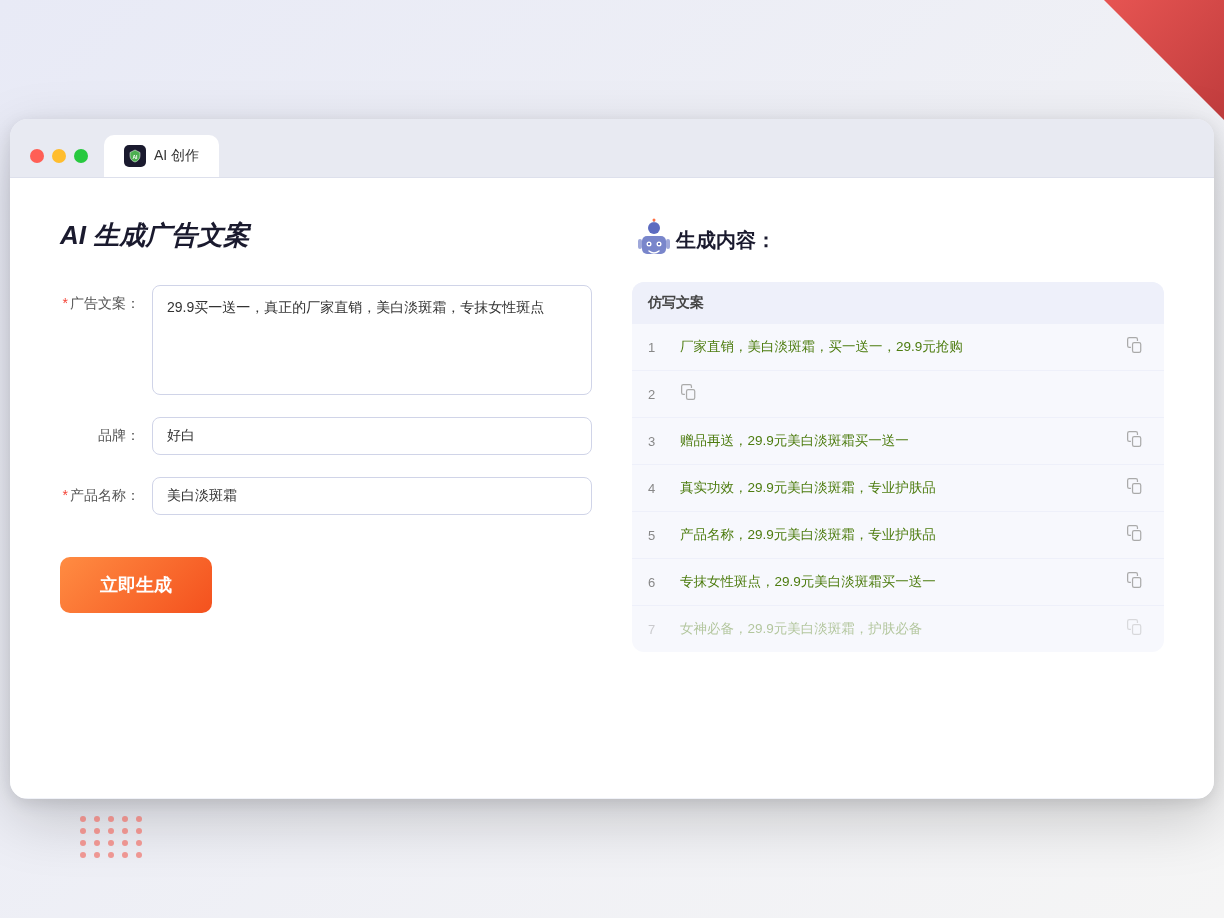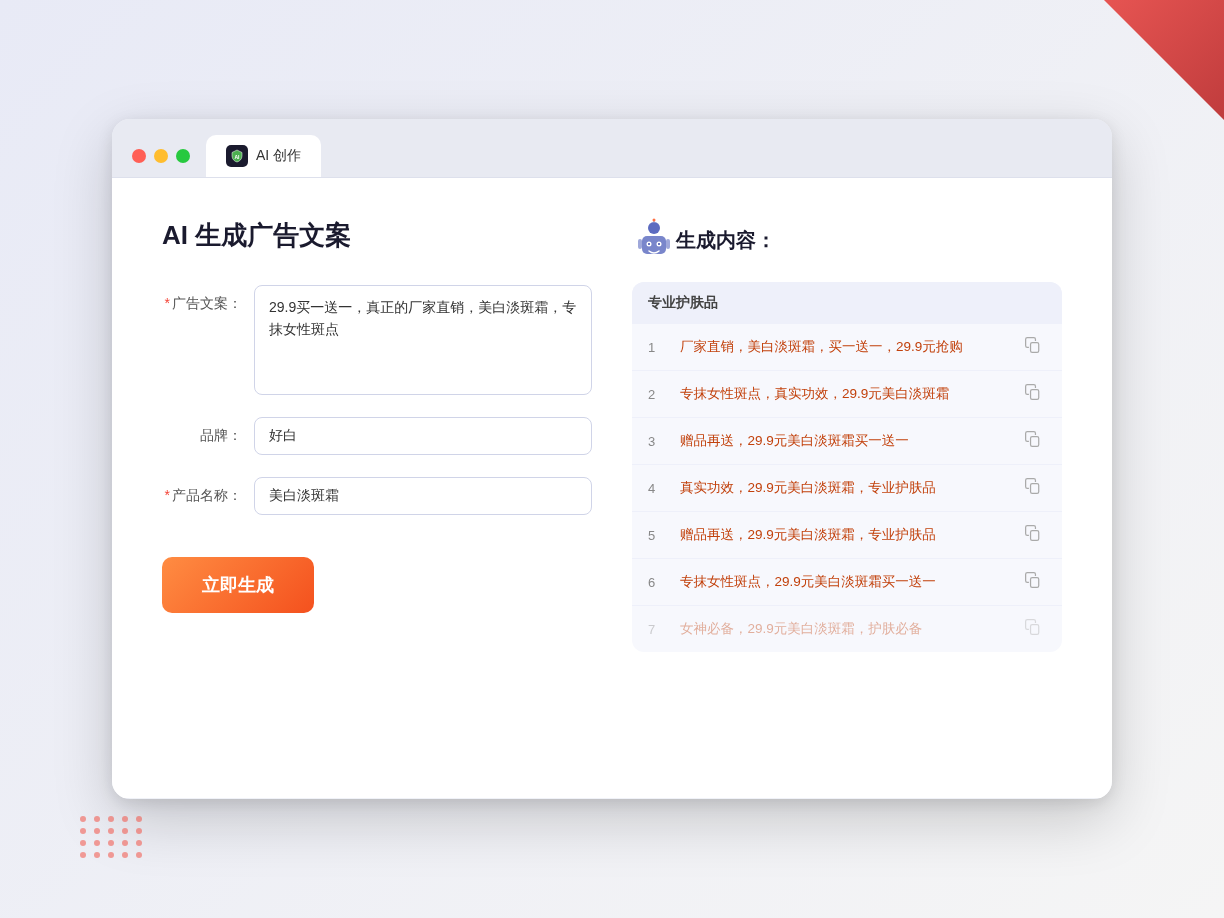--- a/index.html
+++ b/index.html
@@ -34,21 +34,21 @@
       width: 6px;
       height: 6px;
       border-radius: 50%;
       background: #f44336;
       opacity: 0.5;
     }
     .browser-window {
       background: #f0f2f8;
       border-radius: 18px;
       box-shadow: 0 20px 60px rgba(0,0,0,0.18), 0 4px 16px rgba(0,0,0,0.1);
-      width: 1000px;
+      width: 1204px;
       min-height: 680px;
       overflow: hidden;
       position: relative;
     }
     .browser-titlebar {
       background: #e8eaf2;
       padding: 16px 20px 0 20px;
       display: flex;
       align-items: center;
       gap: 16px;
@@ -99,20 +99,21 @@
       gap: 40px;
       min-height: 620px;
     }
     
     .left-panel {}
     .page-title {
       font-size: 26px;
       font-weight: 700;
       color: #1a1a2e;
       margin-bottom: 32px;
+      font-style: italic;
     }
     .form-group {
       display: flex;
       align-items: flex-start;
       margin-bottom: 22px;
       gap: 12px;
     }
     .form-label {
       min-width: 80px;
       font-size: 14px;
@@ -195,21 +196,21 @@
       opacity: 0.4;
     }
     .row-num {
       min-width: 20px;
       font-size: 13px;
       color: #888;
     }
     .row-text {
       flex: 1;
       font-size: 13.5px;
-      color: #c2410c;
+      color: #4d7c0f;
       line-height: 1.5;
     }
     .copy-icon {
       width: 22px;
       height: 22px;
       color: #aaa;
       cursor: pointer;
       flex-shrink: 0;
     }
   </style>
@@ -280,34 +281,33 @@
           <circle cx="17" cy="26" r="1" fill="#3949ab"></circle>
           <circle cx="27" cy="26" r="1" fill="#3949ab"></circle>
           <path d="M17 33 Q22 37 27 33" stroke="white" stroke-width="1.5" fill="none" stroke-linecap="round"></path>
           <line x1="22" y1="4" x2="22" y2="2" stroke="#9fa8da" stroke-width="1.5" stroke-linecap="round"></line>
           <circle cx="22" cy="2" r="1.5" fill="#ff7043"></circle>
         </svg>
         <span class="result-title">生成内容：</span>
       </div>
 
       <div class="result-table">
-        <div class="table-header">专业护肤品</div>
+        <div class="table-header">仿写文案</div>
 
         <div id="results-container">
             <div class="table-row">
               <span class="row-num">1</span>
               <span class="row-text">厂家直销，美白淡斑霜，买一送一，29.9元抢购</span>
               <span class="copy-icon"><svg viewBox="0 0 22 22" fill="none" stroke="currentColor" stroke-width="1.5" width="18" height="18">
       <rect x="8" y="8" width="10" height="12" rx="2" stroke="currentColor"></rect>
       <path d="M6 14H4a2 2 0 0 1-2-2V4a2 2 0 0 1 2-2h8a2 2 0 0 1 2 2v2" stroke="currentColor"></path>
     </svg></span>
             </div>
             <div class="table-row">
               <span class="row-num">2</span>
-              <span class="row-text">专抹女性斑点，真实功效，29.9元美白淡斑霜</span>
               <span class="copy-icon"><svg viewBox="0 0 22 22" fill="none" stroke="currentColor" stroke-width="1.5" width="18" height="18">
       <rect x="8" y="8" width="10" height="12" rx="2" stroke="currentColor"></rect>
       <path d="M6 14H4a2 2 0 0 1-2-2V4a2 2 0 0 1 2-2h8a2 2 0 0 1 2 2v2" stroke="currentColor"></path>
     </svg></span>
             </div>
             <div class="table-row">
               <span class="row-num">3</span>
               <span class="row-text">赠品再送，29.9元美白淡斑霜买一送一</span>
               <span class="copy-icon"><svg viewBox="0 0 22 22" fill="none" stroke="currentColor" stroke-width="1.5" width="18" height="18">
       <rect x="8" y="8" width="10" height="12" rx="2" stroke="currentColor"></rect>
@@ -317,21 +317,21 @@
             <div class="table-row">
               <span class="row-num">4</span>
               <span class="row-text">真实功效，29.9元美白淡斑霜，专业护肤品</span>
               <span class="copy-icon"><svg viewBox="0 0 22 22" fill="none" stroke="currentColor" stroke-width="1.5" width="18" height="18">
       <rect x="8" y="8" width="10" height="12" rx="2" stroke="currentColor"></rect>
       <path d="M6 14H4a2 2 0 0 1-2-2V4a2 2 0 0 1 2-2h8a2 2 0 0 1 2 2v2" stroke="currentColor"></path>
     </svg></span>
             </div>
             <div class="table-row">
               <span class="row-num">5</span>
-              <span class="row-text">赠品再送，29.9元美白淡斑霜，专业护肤品</span>
+              <span class="row-text">产品名称，29.9元美白淡斑霜，专业护肤品</span>
               <span class="copy-icon"><svg viewBox="0 0 22 22" fill="none" stroke="currentColor" stroke-width="1.5" width="18" height="18">
       <rect x="8" y="8" width="10" height="12" rx="2" stroke="currentColor"></rect>
       <path d="M6 14H4a2 2 0 0 1-2-2V4a2 2 0 0 1 2-2h8a2 2 0 0 1 2 2v2" stroke="currentColor"></path>
     </svg></span>
             </div>
             <div class="table-row">
               <span class="row-num">6</span>
               <span class="row-text">专抹女性斑点，29.9元美白淡斑霜买一送一</span>
               <span class="copy-icon"><svg viewBox="0 0 22 22" fill="none" stroke="currentColor" stroke-width="1.5" width="18" height="18">
       <rect x="8" y="8" width="10" height="12" rx="2" stroke="currentColor"></rect>

